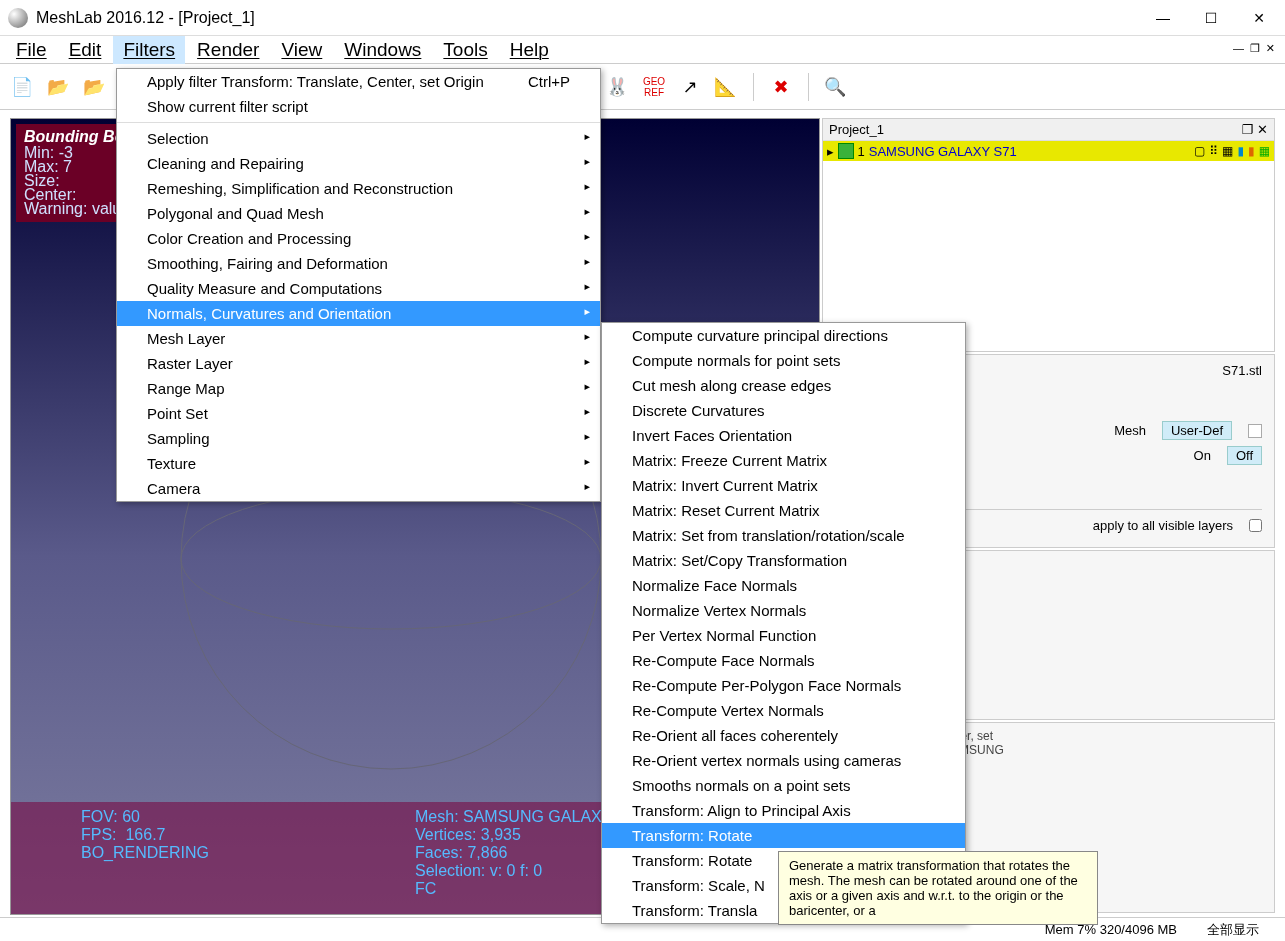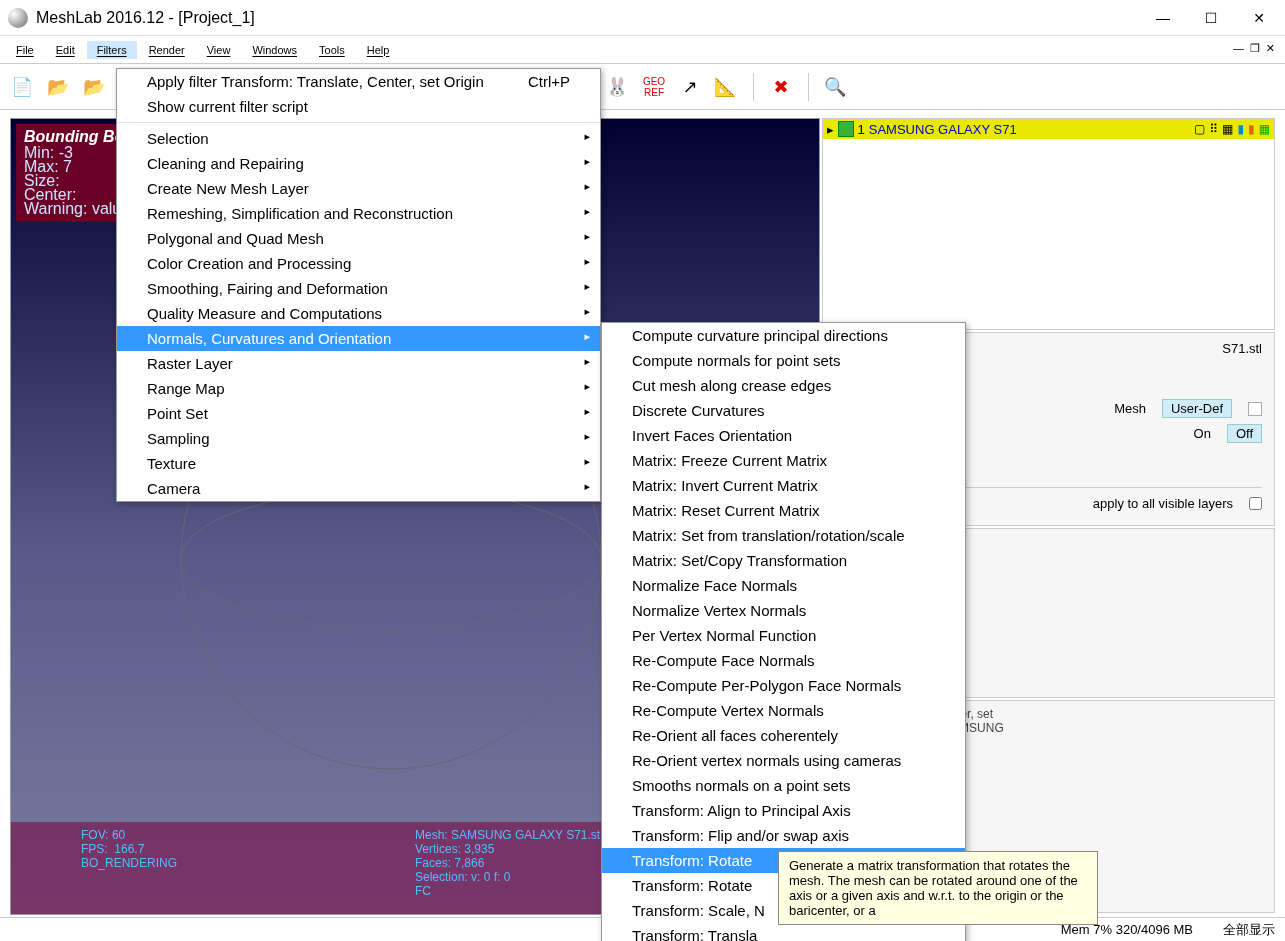--- a/index.html
+++ b/index.html
@@ -6,52 +6,52 @@
 body { background: #fff; font-size: 13px; color: #000; width: 1285px; height: 941px; overflow: hidden; position: relative; }
 
 .titlebar { height: 36px; display: flex; align-items: center; padding: 0 8px; border-bottom: 1px solid #ddd; }
 .titlebar .logo { width: 20px; height: 20px; margin-right: 8px; background: radial-gradient(circle at 30% 30%, #fff, #666); border-radius: 50%; }
 .titlebar .title { flex: 1; font-size: 16px; }
 .titlebar .winbtns { display: flex; gap: 12px; font-size: 14px; }
 .titlebar .winbtns span { width: 36px; text-align: center; cursor: default; }
 
 .mdibtns { position: absolute; right: 10px; top: 42px; display: flex; gap: 6px; font-size: 11px; }
 
-.menubar { height: 28px; display: flex; align-items: center; padding: 0 6px; gap: 2px; border-bottom: 1px solid #ccc; font-size: 11px; }
+.menubar { height: 28px; display: flex; align-items: center; padding: 0 6px; gap: 2px; border-bottom: 1px solid #ccc; font-size: 19px; }
 .menubar .mitem { padding: 3px 10px; text-decoration: underline; text-decoration-thickness: 1px; text-underline-offset: 2px; }
 .menubar .mitem.active { background: #cde8ff; }
 
 .toolbar { height: 46px; display: flex; align-items: center; padding: 0 10px; gap: 10px; border-bottom: 1px solid #ccc; }
 .toolbar .ticon { width: 26px; height: 26px; display: flex; align-items: center; justify-content: center; font-size: 18px; }
 .toolbar .sep { width: 1px; height: 28px; background: #ccc; margin: 0 4px; }
 
 .mainarea { position: absolute; left: 10px; top: 118px; right: 10px; bottom: 26px; display: flex; }
 .viewport { width: 810px; position: relative; background: linear-gradient(180deg, #000033 0%, #5a5a8a 55%, #7b7b9f 100%); border: 1px solid #999; }
 .bbox-overlay { position: absolute; left: 5px; top: 5px; background: #6b0026; color: #d0e0ff; font-family: monospace; font-size: 16px; padding: 6px 8px; line-height: 14px; }
 .bbox-overlay .bbhead { font-style: italic; font-weight: bold; color: #fff; margin-bottom: 2px; }
-.vp-stats { position: absolute; left: 0; right: 0; bottom: 0; background: rgba(120,0,60,0.55); color: #5bf; font-family: monospace; font-size: 12px; display: flex; padding: 6px 70px 16px; }
+.vp-stats { position: absolute; left: 0; right: 0; bottom: 0; background: rgba(120,0,60,0.55); color: #5bf; font-family: monospace; font-size: 16px; display: flex; padding: 6px 70px 16px; }
 .vp-stats .col { flex: 1; white-space: pre; }
 
 .rightpanels { flex: 1; display: flex; flex-direction: column; margin-left: 2px; }
 .panel { border: 1px solid #ccc; background: #f6f6f6; margin-bottom: 2px; }
 .panel-head { background: #f0f0f0; padding: 3px 6px; font-family: monospace; font-size: 13px; display: flex; justify-content: space-between; border-bottom: 1px solid #ddd; }
 .layertree { height: 210px; overflow: auto; background: #fff; }
 .layerrow { display: flex; align-items: center; background: #e8e800; padding: 2px 4px; gap: 4px; font-size: 13px; }
 .layerrow .eye { width: 16px; height: 16px; background: #3ab23a; border: 1px solid #080; }
 .layerrow .lname { color: #0000d0; }
 .layerrow .licons { margin-left: auto; display: flex; gap: 4px; font-size: 12px; }
 
 .shadeopts { padding: 8px 12px; font-family: monospace; font-size: 13px; }
 .shadeopts .row { margin: 6px 0; display: flex; align-items: center; gap: 16px; justify-content: flex-end; }
 .shadeopts .btn { background: #d0ecf8; border: 1px solid #9cc; padding: 1px 8px; }
 .shadeopts .apply { border-top: 1px solid #ccc; margin-top: 44px; padding-top: 8px; }
 
 .logpanel { flex: 1; font-family: monospace; font-size: 12px; color: #444; padding: 6px; overflow: hidden; position: relative; }
 
-.statusbar { position: absolute; left: 0; right: 0; bottom: 0; height: 24px; border-top: 1px solid #ccc; display: flex; align-items: center; justify-content: flex-end; padding: 0 10px; font-size: 13px; gap: 30px; }
+.statusbar { position: absolute; left: 0; right: 0; bottom: 0; height: 24px; border-top: 1px solid #ccc; display: flex; align-items: center; justify-content: flex-end; padding: 0 26px; font-size: 13px; gap: 30px; }
 
 
 .dropdown { position: absolute; background: #fff; border: 1px solid #999; box-shadow: 2px 2px 6px rgba(0,0,0,.3); font-size: 15px; z-index: 100; }
 .dropdown .ditem { padding: 4px 30px 4px 30px; white-space: nowrap; position: relative; }
 .dropdown .ditem.arrow::after { content: "▸"; position: absolute; right: 10px; font-size: 11px; }
 .dropdown .ditem.hi { background: #3399ff; color: #fff; }
 .dropdown .ditem .short { position: absolute; right: 30px; }
 .dropdown .dsep { height: 1px; background: #ddd; margin: 3px 0; }
 
 .tooltip { position: absolute; background: #ffffe1; border: 1px solid #888; padding: 6px 10px; font-size: 13px; max-width: 320px; z-index: 200; }
@@ -149,20 +149,24 @@
       <div class="col">Mesh: SAMSUNG GALAXY S71.stl
 Vertices: 3,935
 Faces: 7,866
 Selection: v: 0 f: 0
 FC</div>
     </div>
   </div>
 
   <div class="rightpanels">
     <div class="panel">
+      <div class="panel-head">
+        <span>Project_1</span>
+        <span><span>❐</span> <span>✕</span></span>
+      </div>
       <div class="layertree">
         <div class="layerrow">
           <span>▸</span>
           <span class="eye"></span>
           <span>1</span>
           <span class="lname">SAMSUNG GALAXY S71</span>
           <span class="licons">
             <span>▢</span>
             <span>⠿</span>
             <span>▦</span>
@@ -218,27 +222,27 @@
   <span>Mem 7% 320/4096 MB</span>
   <span>全部显示</span>
 </div>
 
 <div class="dropdown" id="dd1" style="left:116px; top:68px; width:485px;">
     <div class="ditem">Apply filter Transform: Translate, Center, set Origin<span class="short">Ctrl+P</span></div>
     <div class="ditem">Show current filter script</div>
     <div class="dsep"></div>
     <div class="ditem arrow">Selection</div>
     <div class="ditem arrow">Cleaning and Repairing</div>
-    <div class="ditem arrow">Create New Mesh Layer</div>
     <div class="ditem arrow">Remeshing, Simplification and Reconstruction</div>
     <div class="ditem arrow">Polygonal and Quad Mesh</div>
     <div class="ditem arrow">Color Creation and Processing</div>
     <div class="ditem arrow">Smoothing, Fairing and Deformation</div>
     <div class="ditem arrow">Quality Measure and Computations</div>
     <div class="ditem arrow hi">Normals, Curvatures and Orientation</div>
+    <div class="ditem arrow">Mesh Layer</div>
     <div class="ditem arrow">Raster Layer</div>
     <div class="ditem arrow">Range Map</div>
     <div class="ditem arrow">Point Set</div>
     <div class="ditem arrow">Sampling</div>
     <div class="ditem arrow">Texture</div>
     <div class="ditem arrow">Camera</div>
   </div>
 
 <div class="dropdown" id="dd2" style="left:601px; top:322px; width:365px;">
     <div class="ditem">Compute curvature principal directions</div>
@@ -254,20 +258,19 @@
     <div class="ditem">Normalize Face Normals</div>
     <div class="ditem">Normalize Vertex Normals</div>
     <div class="ditem">Per Vertex Normal Function</div>
     <div class="ditem">Re-Compute Face Normals</div>
     <div class="ditem">Re-Compute Per-Polygon Face Normals</div>
     <div class="ditem">Re-Compute Vertex Normals</div>
     <div class="ditem">Re-Orient all faces coherentely</div>
     <div class="ditem">Re-Orient vertex normals using cameras</div>
     <div class="ditem">Smooths normals on a point sets</div>
     <div class="ditem">Transform: Align to Principal Axis</div>
-    <div class="ditem">Transform: Flip and/or swap axis</div>
     <div class="ditem hi">Transform: Rotate</div>
     <div class="ditem">Transform: Rotate</div>
     <div class="ditem">Transform: Scale, N</div>
     <div class="ditem">Transform: Transla</div>
   </div>
 
 <div class="tooltip" style="left:778px; top:851px;">Generate a matrix transformation that rotates the mesh. The mesh can be rotated around one of the axis or a given axis and w.r.t. to the origin or the baricenter, or a</div>
 
 </body></html>

